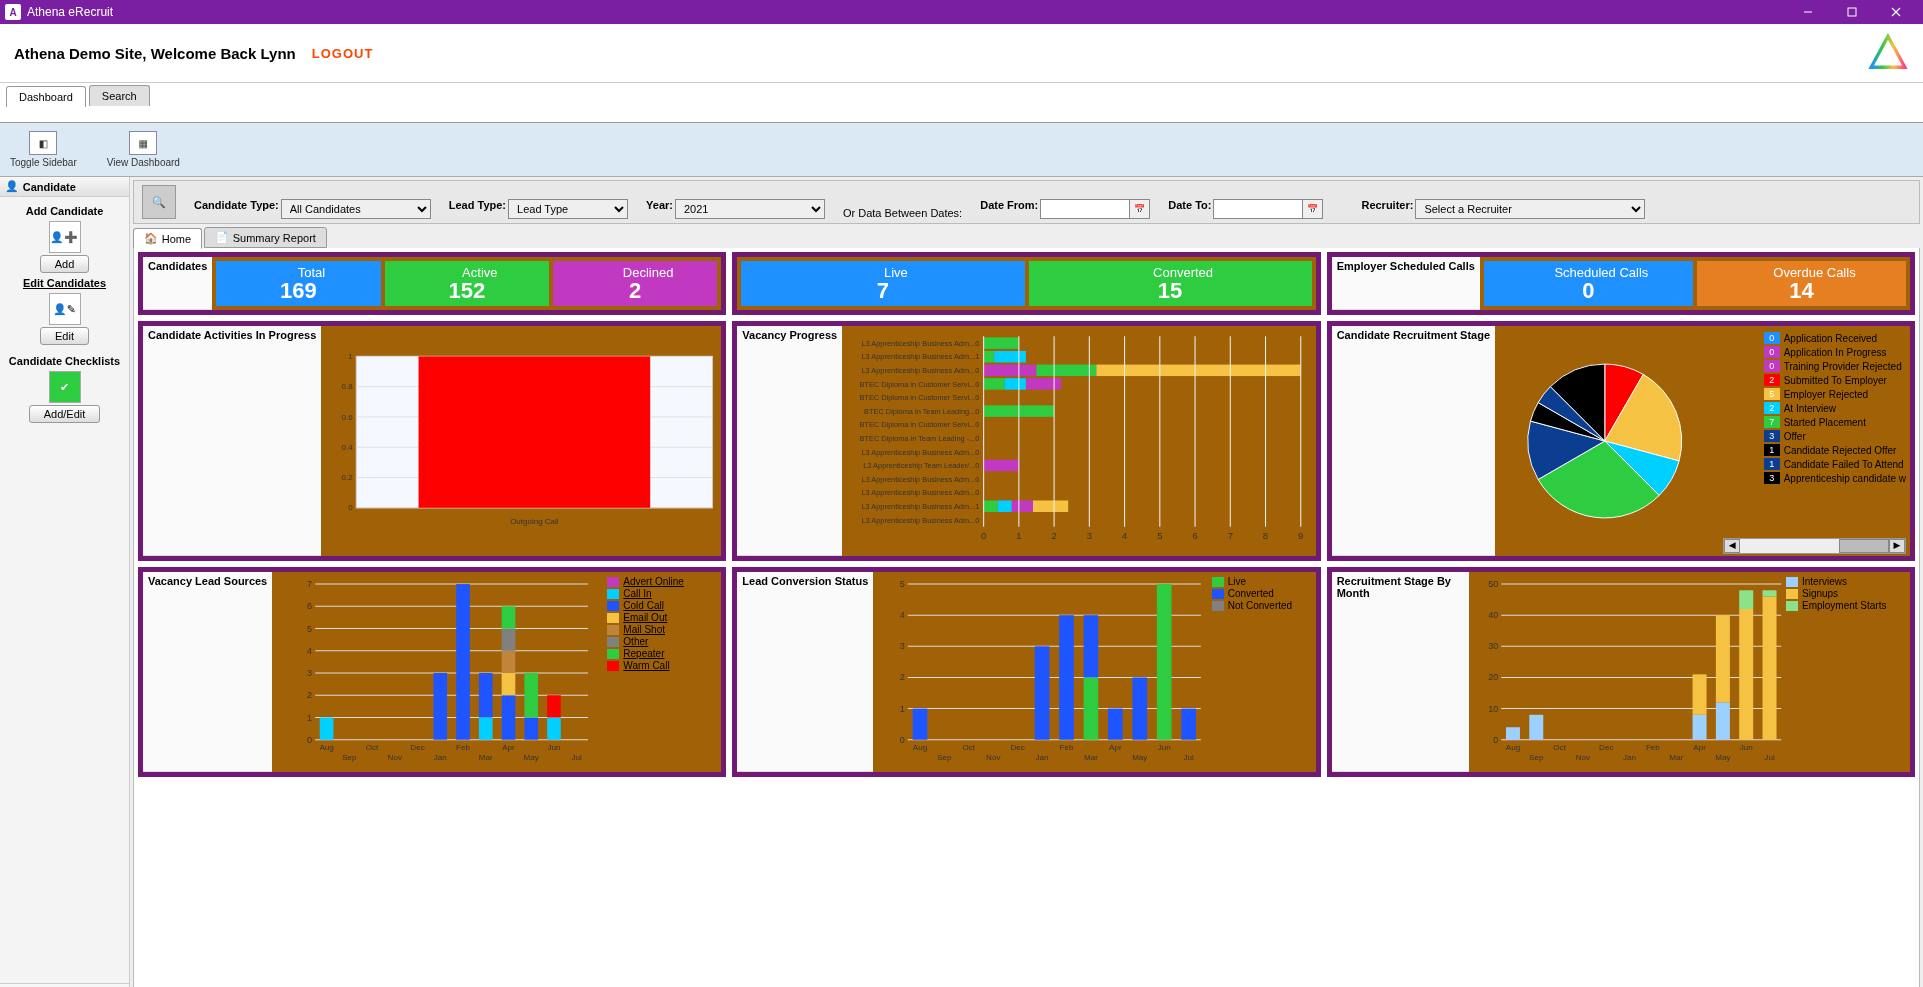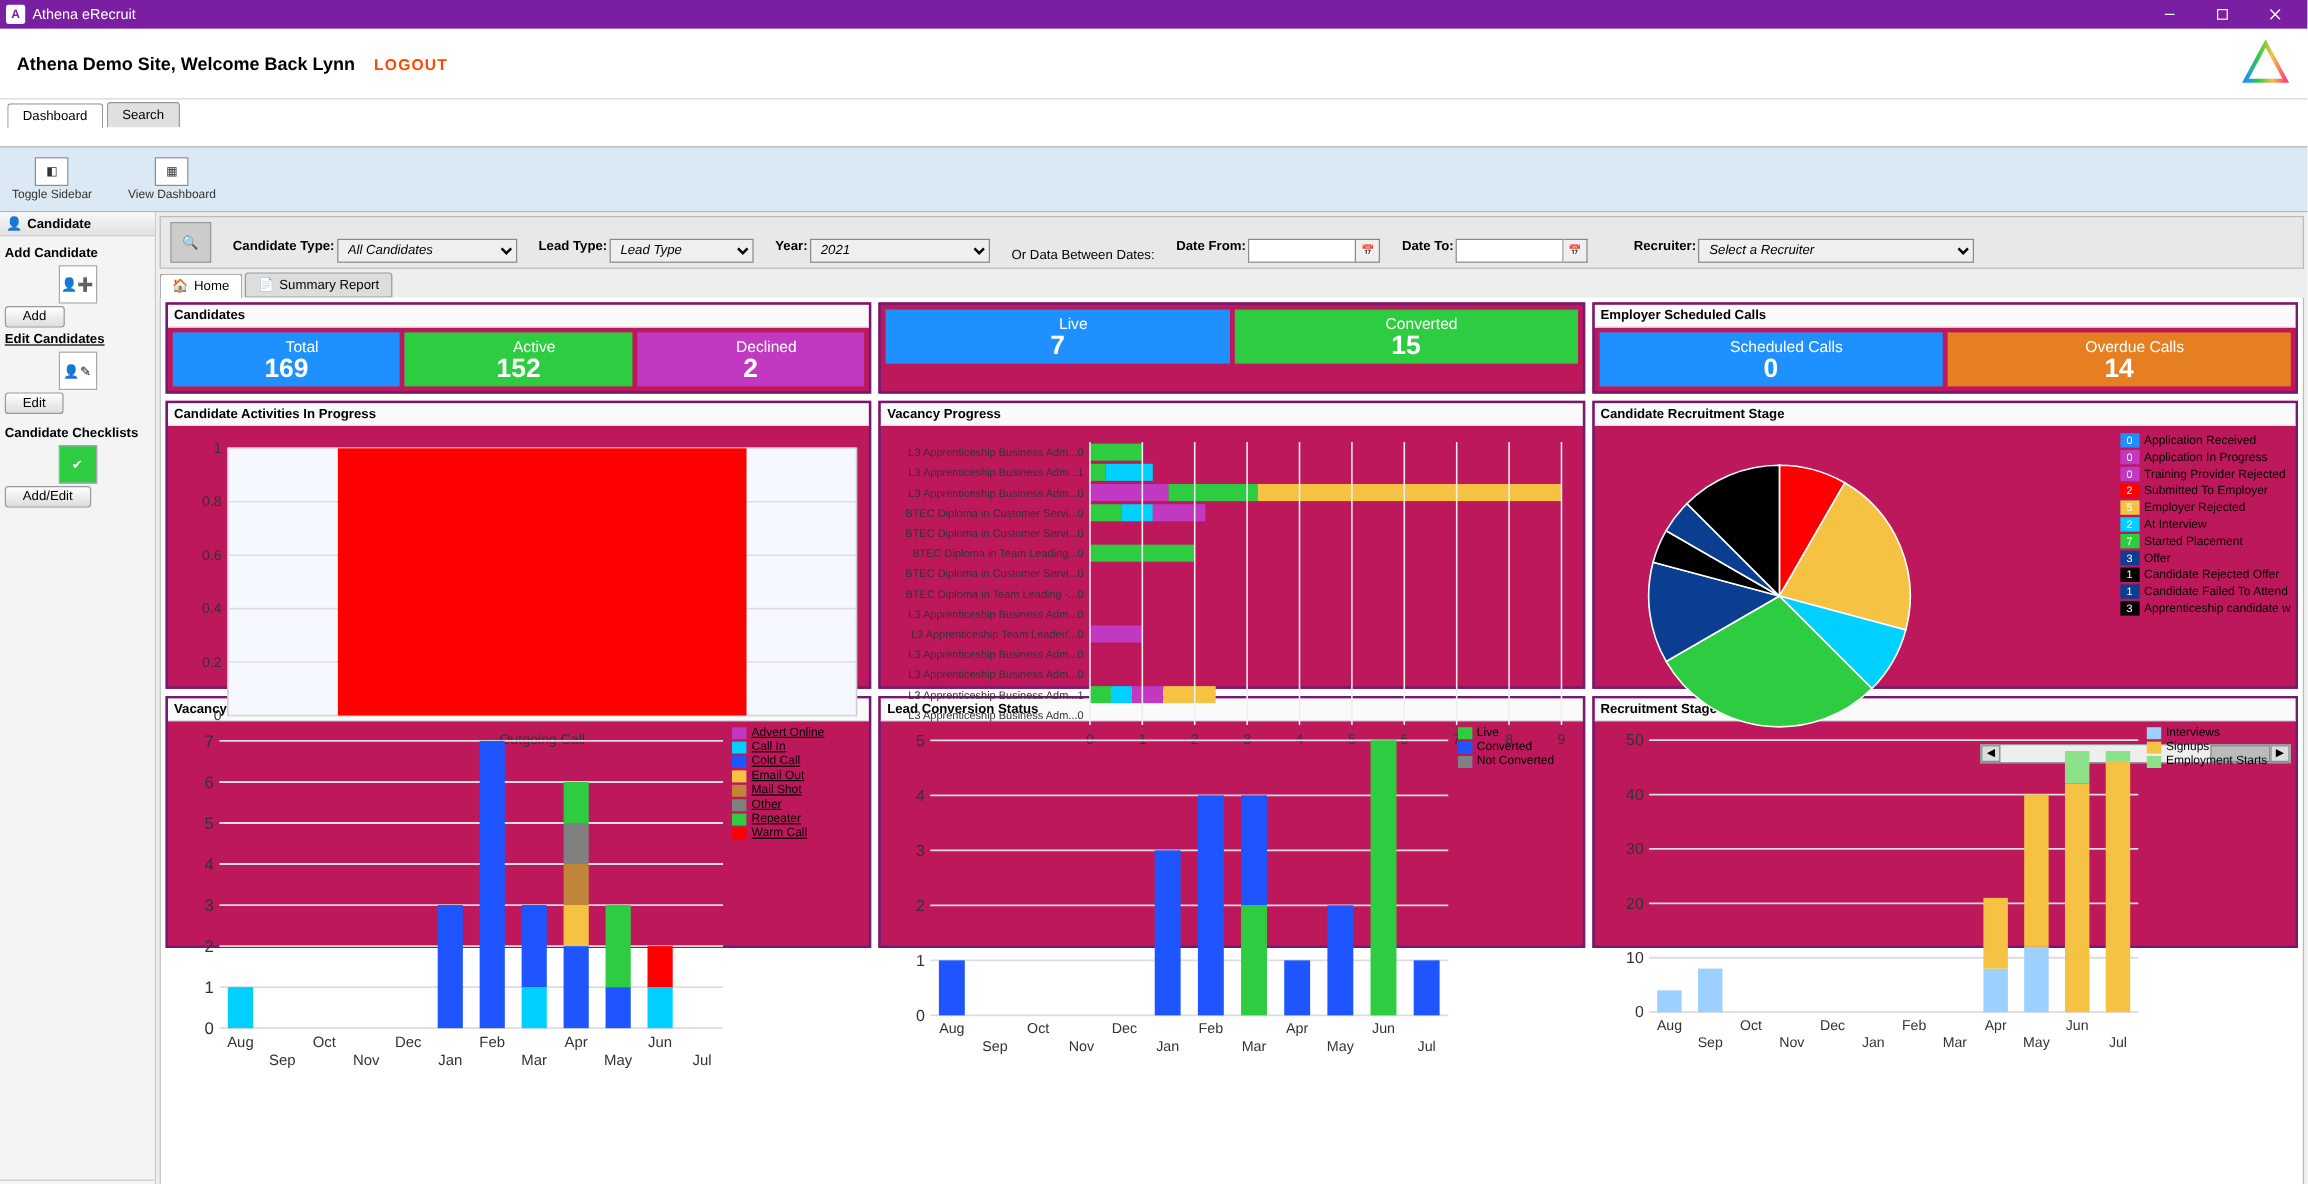--- a/index.html
+++ b/index.html
@@ -20,42 +20,42 @@
 .tab.active { background: #fff; position: relative; top: 1px; }
 
 .ribbon { background: #dbe9f4; border-bottom: 1px solid #aaa; padding: 4px 10px; display: flex; gap: 30px; height: 54px; }
 .ribbon .rb { display: flex; flex-direction: column; align-items: center; cursor: pointer; font-size: 10px; color:#333; justify-content: center;}
 .ribbon .rb .ricon { width: 28px; height: 24px; border:1px solid #88a; display:flex; align-items:center; justify-content:center; background:#fff; margin-bottom:2px;}
 
 .main { display: flex; height: calc(100vh - 24px - 59px - 24px - 54px); }
 
 .sidebar { width: 130px; background: #f4f4f4; border-right: 1px solid #ccc; display:flex; flex-direction:column; }
 .side-head { background: linear-gradient(#f8f8f8,#e0e0e0); padding: 3px 5px; font-size: 11px; font-weight: bold; display:flex; align-items:center; gap:4px; border-bottom:1px solid #ccc;}
-.side-body { padding: 4px; }
+.side-body { padding: 4px; text-align: center; }
 .side-body .lbl { font-size: 11px; font-weight:bold; margin: 4px 0; }
 .side-btn { display: inline-block; border: 1px solid #999; background: linear-gradient(#fff,#ddd); padding: 2px 14px; border-radius: 3px; cursor: pointer; margin-top:2px; font-size:11px;}
 .side-ico { width:32px; height:32px; margin: 0 auto; display:flex; align-items:center; justify-content:center; border:1px solid #aaa; background:#fff;}
 .side-bottom { margin-top:auto; border-top:1px solid #ccc; padding:3px 5px; display:flex; align-items:center; gap:4px; font-size:11px; background: linear-gradient(#f8f8f8,#e0e0e0);}
 
 .content { flex: 1; display:flex; flex-direction:column; background:#eee; overflow:hidden;}
 .filter-bar { background: #e8e8e8; border: 1px solid #bbb; margin: 3px; padding: 4px 8px; display:flex; align-items:flex-end; gap:18px; font-size:11px;}
 .filter-bar .fil-icon {width:34px; height:34px; background:#ccc; border:1px solid #999; display:flex;align-items:center;justify-content:center;}
 .filter-bar .fcol { display:flex; gap:2px; }
 .filter-bar .fcol label { font-weight:bold; }
-.filter-bar select, .filter-bar input { border:1px solid #888; padding:2px 4px; font-size:11px; height:20px;font-style:italic; }
+.filter-bar select, .filter-bar input { border:1px solid #888; padding:2px 4px; font-size:11px; height:20px; }
 .date-wrap { display:flex; }
 .date-wrap .cal { width:20px; height:20px; border:1px solid #888; border-left:none; background:#f0f0f0; display:flex;align-items:center;justify-content:center; font-size:9px;}
 
 .subtabs { display:flex; margin: 0 3px; }
 .subtab { border:1px solid #999; padding:3px 10px; background:#ddd; font-size:11px; display:flex; align-items:center; gap:4px; border-radius:3px 3px 0 0; margin-right:2px; cursor:pointer;}
 .subtab.active { background:#fff; border-bottom:1px solid #fff; position:relative; top:1px;}
 
 .dash { flex:1; overflow:auto; margin: 0 3px 3px 3px; background:#fff; border:1px solid #bbb; padding:4px; border-top:none;}
 .row { display:flex; gap:6px; margin-bottom:6px; }
-.panel { border:2px solid #701a75; flex:1; display:flex; flex-direction:column; background:#be185d;}
+.panel { border:5px solid #701a75; flex:1; display:flex; background:#a16207;}
 .panel-title { font-size:11px; font-weight:bold; padding:3px 5px; border-bottom:1px solid #ddd; background:#fafafa;}
 .panel-body { flex:1; padding:4px; position:relative;}
 
 .kpi-row { display:flex; gap:4px; }
 .kpi { flex:1; color:#fff; text-align:center; padding:4px 0;}
 .kpi .kl { font-size:13px;margin-left:26px; }
 .kpi .kv { font-size:22px; font-weight:bold; line-height:1;}
 
 .chart-svg { width:100%; height:100%; }
 

